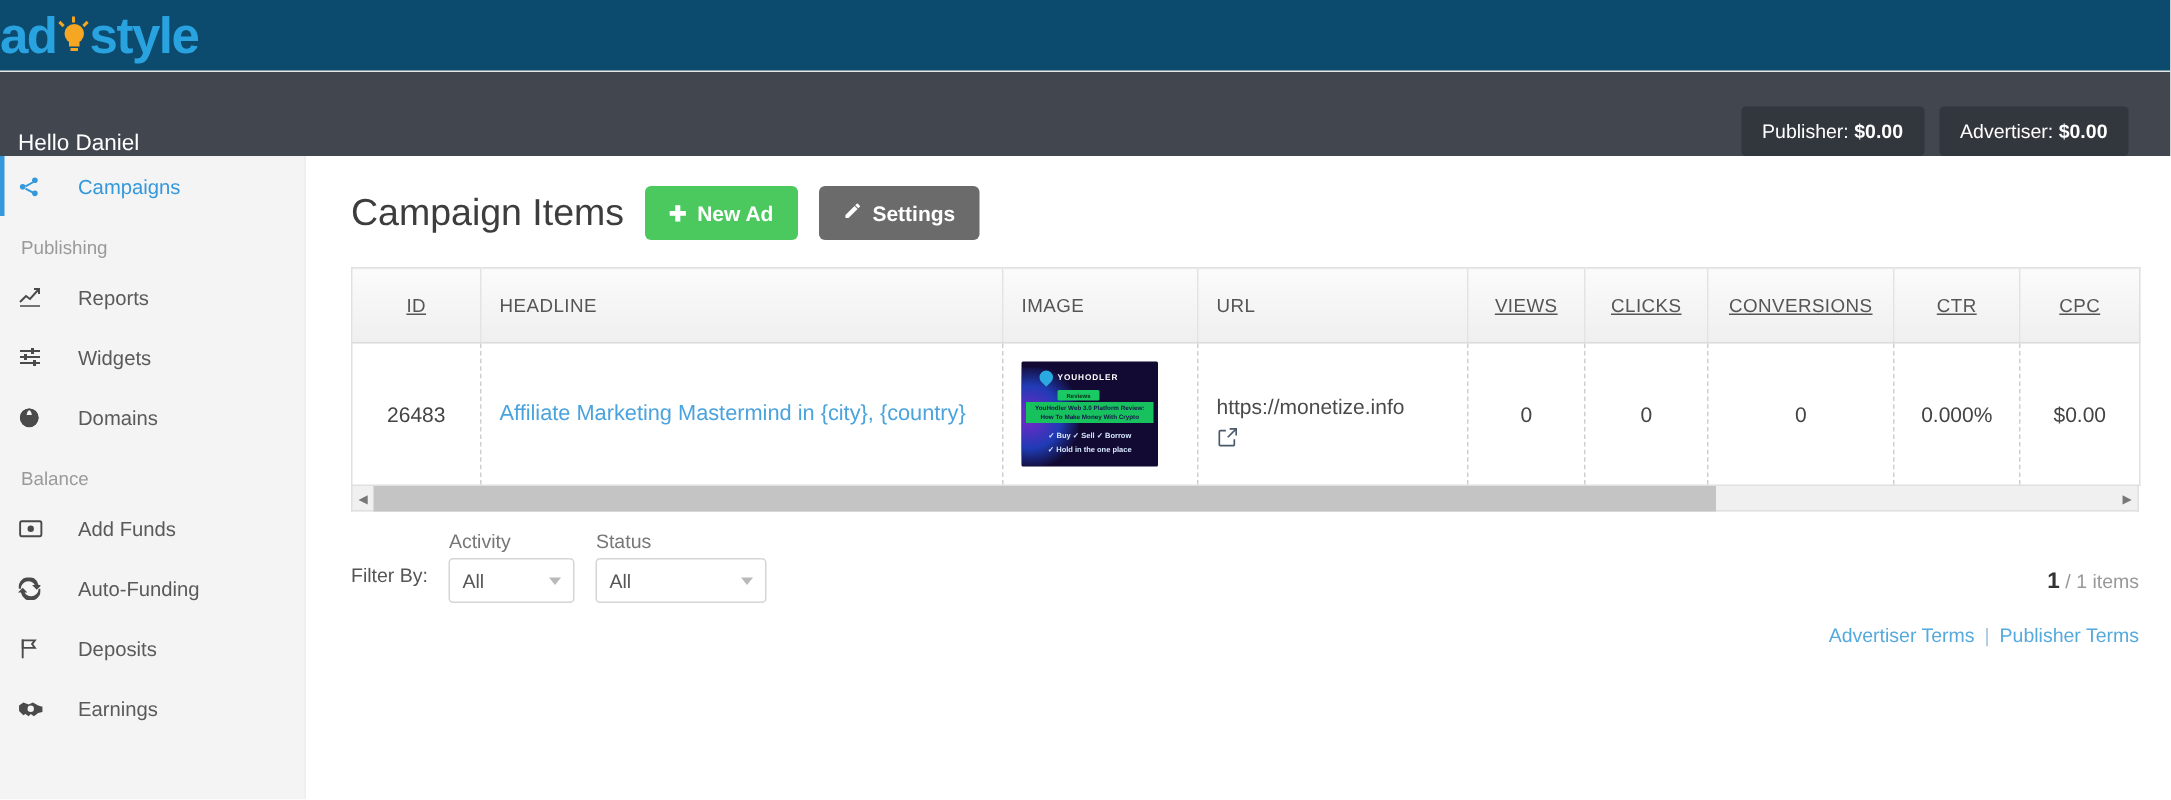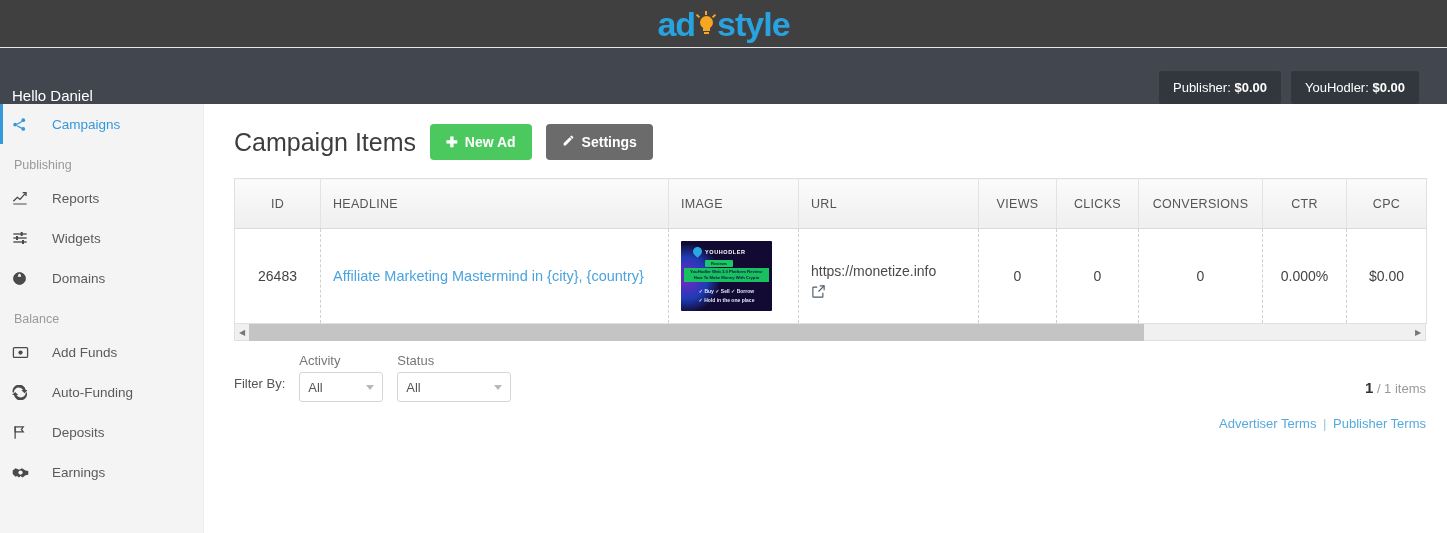--- a/index.html
+++ b/index.html
@@ -7,24 +7,23 @@
     margin: 0; padding: 0;
     width: 1447px; height: 533px;
     background: #ffffff;
     font-family: "Liberation Sans", sans-serif;
     overflow: hidden;
   }
 
   
   .logo-bar {
     height: 48px;
-    background: #404040;
+    background: #0c4a6e;
     display: flex;
     align-items: center;
-    justify-content: center;
     border-bottom: 1px solid #e7e7e7;
   }
   .logo {
     display: flex;
     align-items: baseline;
     font-size: 34px;
     font-weight: bold;
     color: #29a3e0;
     letter-spacing: -1px;
     line-height: 1;
@@ -180,21 +179,21 @@
     border-right: 1px solid #e3e3e3;
     border-bottom: 1px solid #dadada;
     color: #555555;
     font-weight: normal;
     font-size: 12.5px;
     text-align: left;
     padding: 14px 12px;
     height: 50px;
     letter-spacing: .3px;
   }
-  table.items thead th.c { text-align: center; }
+  table.items thead th.c { text-align: center; text-decoration: underline; }
   table.items tbody td {
     border-right: 1px dashed #cfcfcf;
     padding: 12px;
     color: #444444;
     height: 93px;
     vertical-align: middle;
     font-size: 14px;
   }
   table.items tbody td.c { text-align: center; }
   table.items tbody td:last-child,
@@ -332,21 +331,21 @@
 </div>
 
 <div class="topbar">
   <div class="greeting">Hello Daniel</div>
   <div class="balances">
     <div class="balance-badge">
       <span>Publisher:</span>
       <b>$0.00</b>
     </div>
     <div class="balance-badge">
-      <span>YouHodler:</span>
+      <span>Advertiser:</span>
       <b>$0.00</b>
     </div>
   </div>
 </div>
 
 <div class="layout">
 
   <div class="sidebar">
     <div class="nav-item active">
       <span class="ico">

